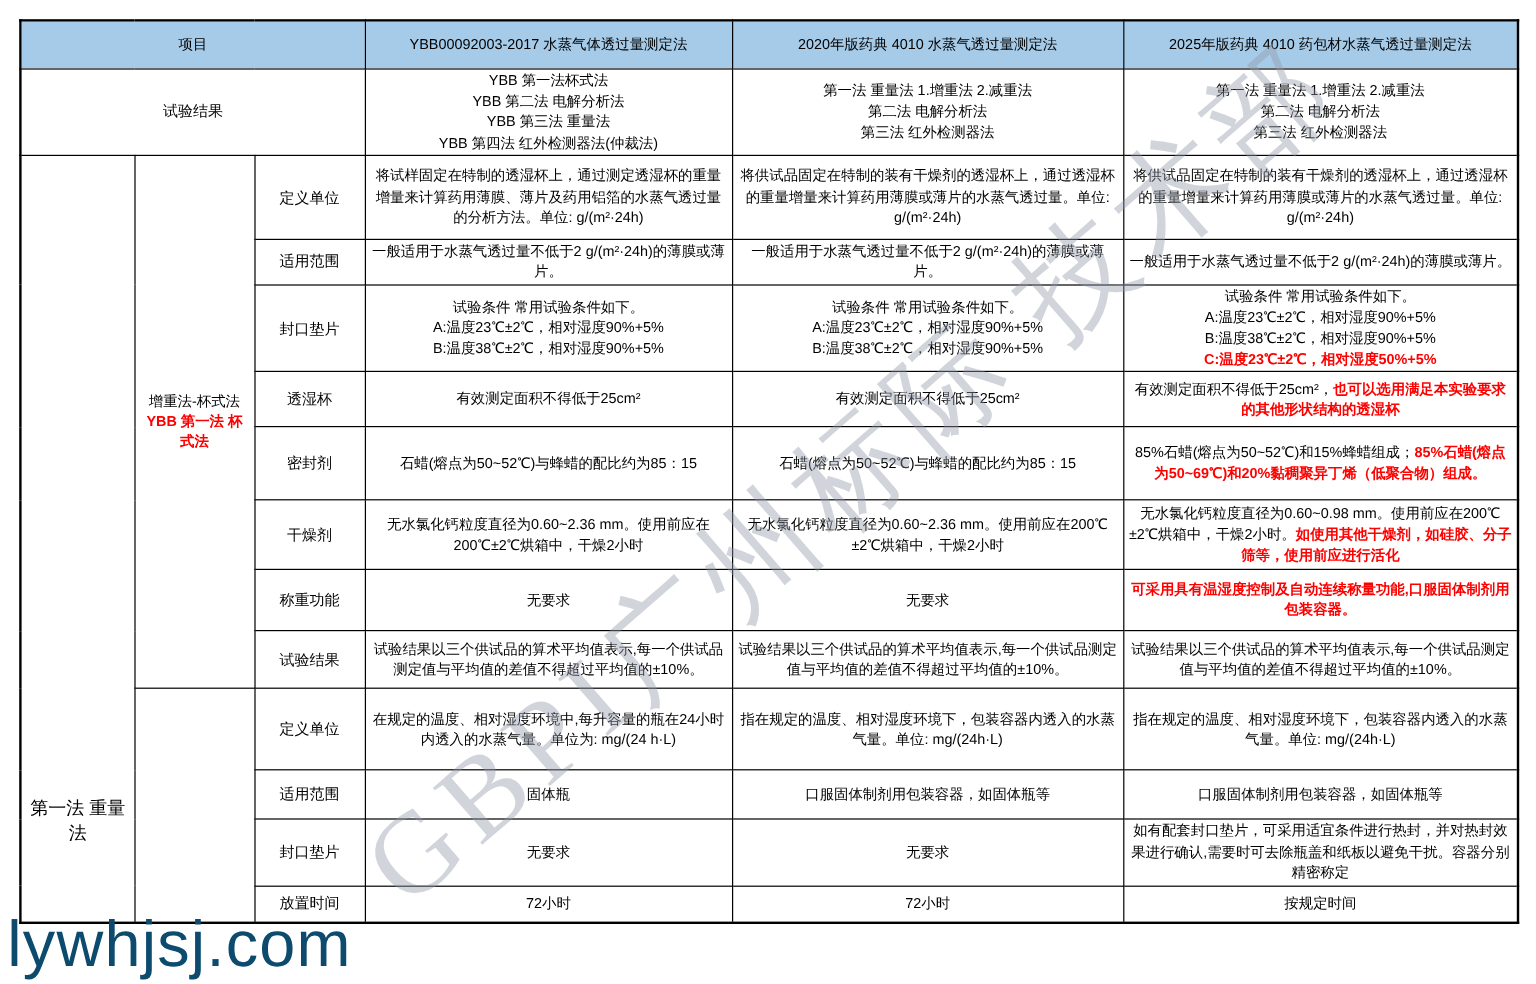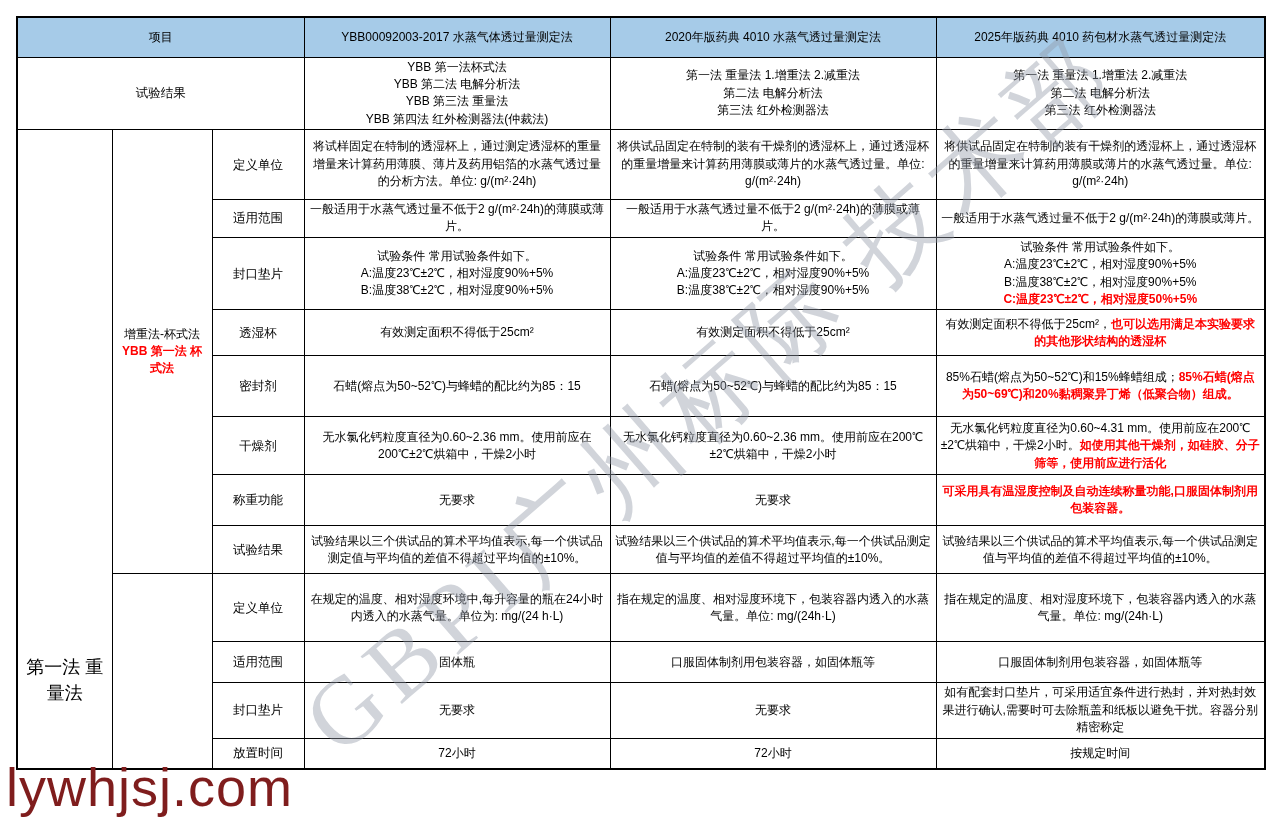--- a/index.html
+++ b/index.html
@@ -22,29 +22,29 @@
   .r-mfj{height:61px;}
   .r-gzj{height:58px;}
   .r-czg{height:51px;}
   .r-syjg{height:48px;}
   .r-dy2{height:68px;}
   .r-sy2{height:41px;}
   .r-fkdp{height:36px;}
   .r-fzsj{height:31px;padding-left:16px;}
   .lab{font-size:12.5px;}
   .red{color:#ff0000;font-weight:bold;}
-  .groupA{vertical-align:bottom;padding-bottom:62px;font-size:18px;}
+  .groupA{vertical-align:bottom;padding-bottom:62px;font-size:15px;}
   .watermark{
     position:absolute;left:-40px;top:330px;width:1500px;text-align:center;
     font-family:"Liberation Serif",serif;font-size:96px;letter-spacing:10px;
     color:rgba(145,153,168,0.42);transform:rotate(-41deg);transform-origin:50% 50%;
     pointer-events:none;white-space:nowrap;z-index:5;
   }
   .footer-url{
-    position:absolute;left:6px;top:756px;font-size:54px;color:#7f1d1d;
+    position:absolute;left:6px;top:756px;font-size:54px;color:#0c4a6e;
     font-family:"Liberation Sans",sans-serif;letter-spacing:1px;z-index:6;
   }
   .cellline{display:block;}
 </style>
 </head>
 <body>
 
 <div class="watermark">GBPI广州标际 技术部</div>
 
 <div class="sheet">
@@ -136,21 +136,21 @@
     <td class="lab">密封剂</td>
     <td>石蜡(熔点为50~52℃)与蜂蜡的配比约为85：15</td>
     <td>石蜡(熔点为50~52℃)与蜂蜡的配比约为85：15</td>
     <td><span>85%石蜡(熔点为50~52℃)和15%蜂蜡组成；</span><span class="red">85%石蜡(熔点为50~69℃)和20%黏稠聚异丁烯（低聚合物）组成。</span></td>
   </tr>
 
   <tr class="r-gzj">
     <td class="lab">干燥剂</td>
     <td>无水氯化钙粒度直径为0.60~2.36 mm。使用前应在200℃±2℃烘箱中，干燥2小时</td>
     <td>无水氯化钙粒度直径为0.60~2.36 mm。使用前应在200℃±2℃烘箱中，干燥2小时</td>
-    <td><span>无水氯化钙粒度直径为0.60~4.31 mm。使用前应在200℃±2℃烘箱中，干燥2小时。</span><span class="red">如使用其他干燥剂，如硅胶、分子筛等，使用前应进行活化</span></td>
+    <td><span>无水氯化钙粒度直径为0.60~0.98 mm。使用前应在200℃±2℃烘箱中，干燥2小时。</span><span class="red">如使用其他干燥剂，如硅胶、分子筛等，使用前应进行活化</span></td>
   </tr>
 
   <tr class="r-czg">
     <td class="lab">称重功能</td>
     <td>无要求</td>
     <td>无要求</td>
     <td class="red">可采用具有温湿度控制及自动连续称量功能,口服固体制剂用包装容器。</td>
   </tr>
 
   <tr class="r-syjg">

